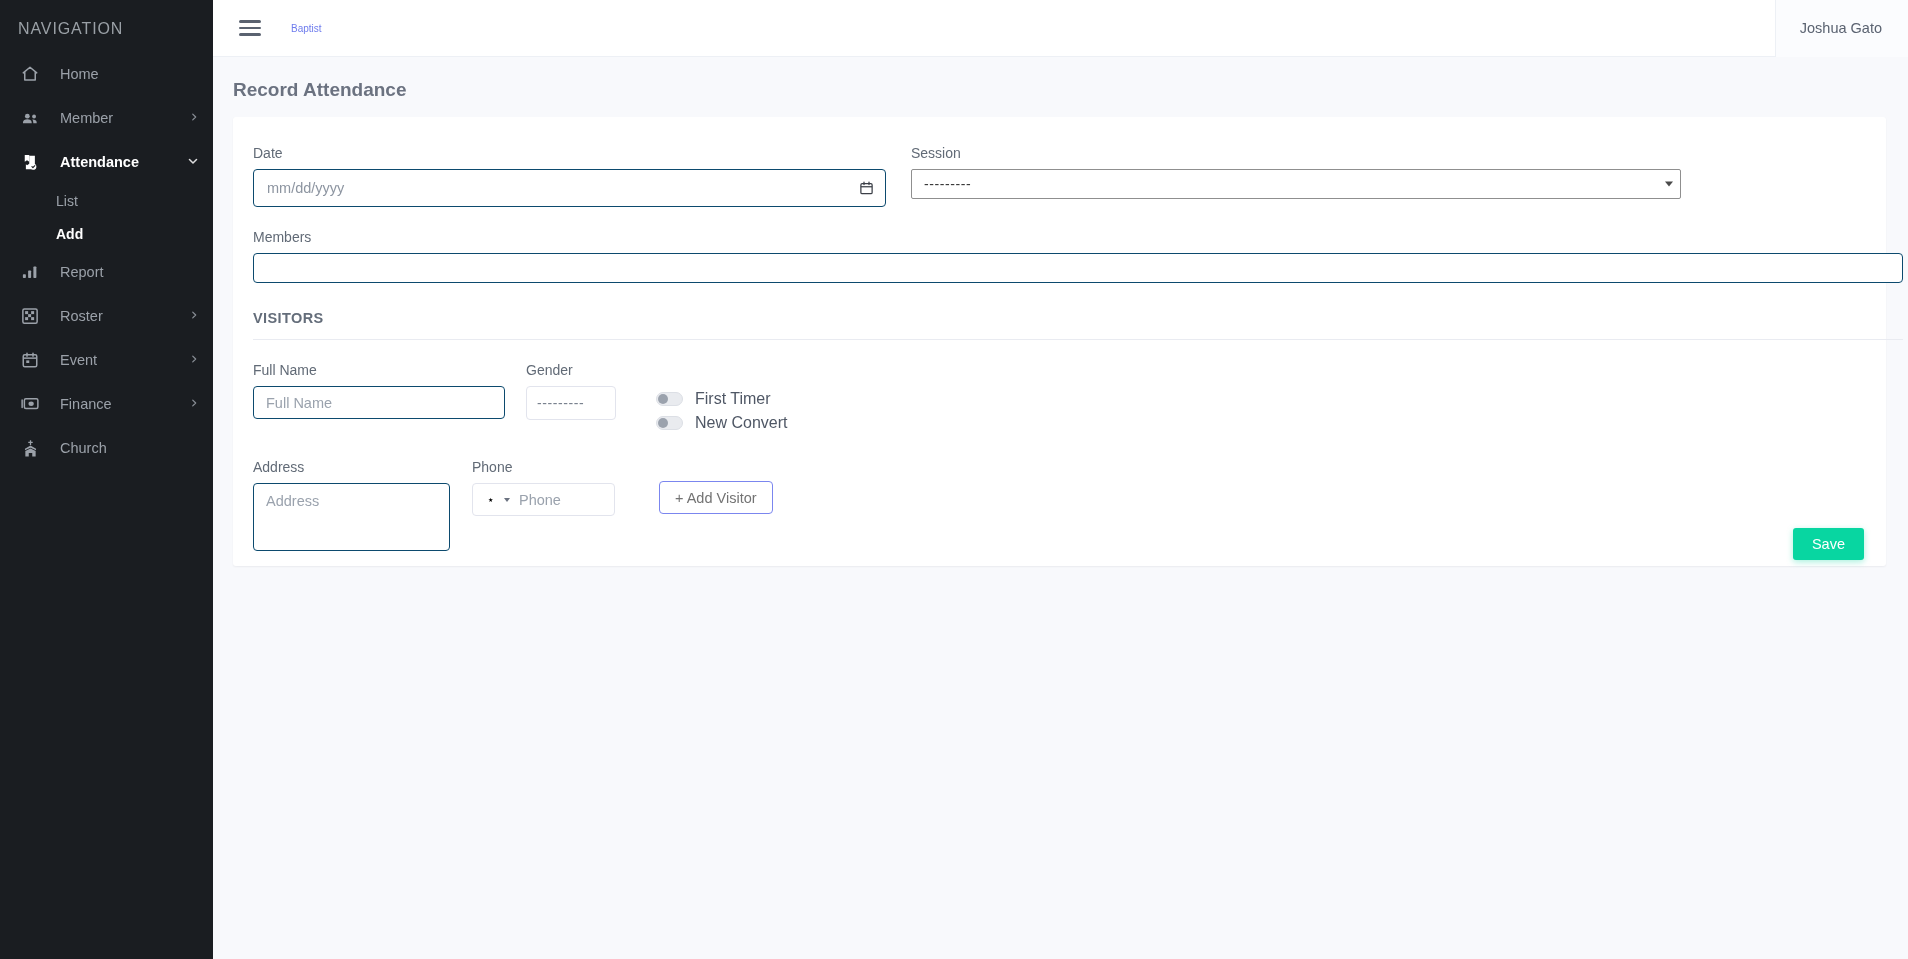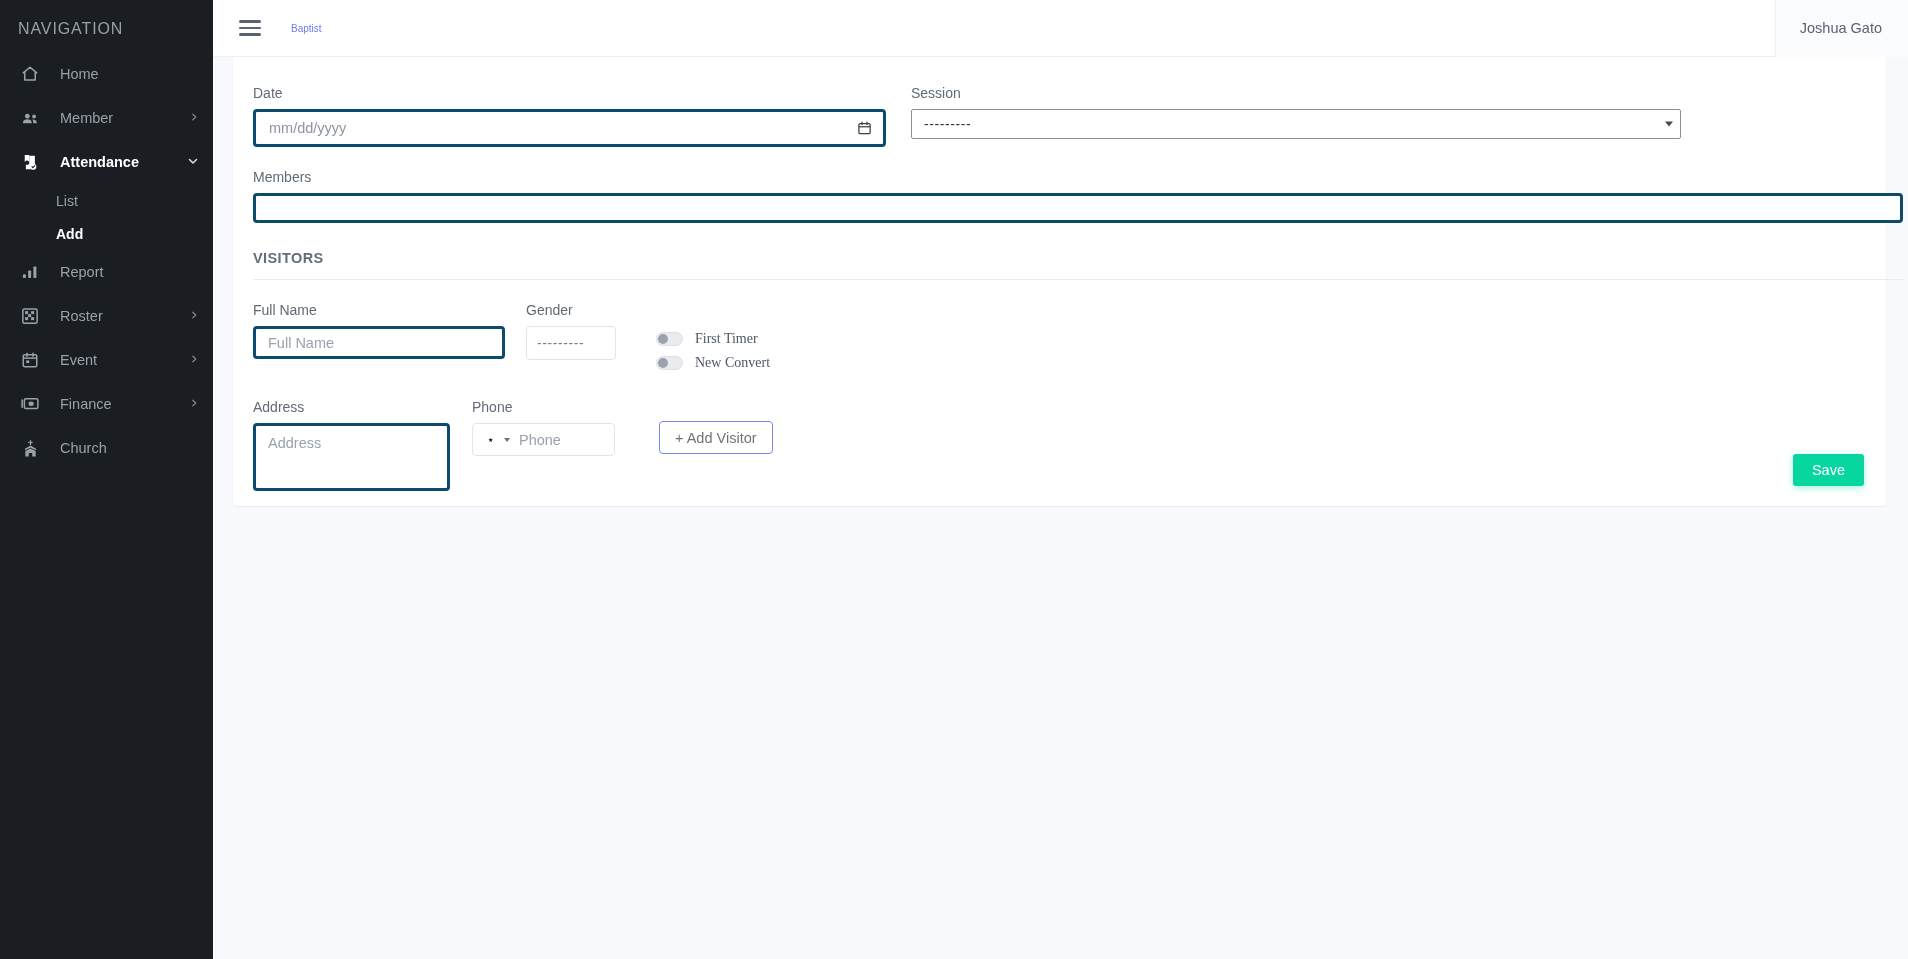--- a/index.html
+++ b/index.html
@@ -87,21 +87,21 @@
     height: 449px;
     position: relative;
   }
 
   .field-label {
     color: #616a76; font-size: 14px; margin-bottom: 8px; display: block;
   }
   .row { display: flex; }
 
   .input-base {
-    border: 3px solid #0c4a6e; border-radius: 4px;
+    border: 1px solid #0c4a6e; border-radius: 4px;
     background: #fff; font-family: "Liberation Sans", sans-serif;
     font-size: 14.5px; color: #46506a; outline: none;
   }
   .input-base::placeholder { color: #9aa2ad; }
 
   
   .date-wrap { width: 633px; }
   .date-input {
     width: 633px; height: 38px; padding: 0 34px 0 13px;
     display: flex; align-items: center;
@@ -153,21 +153,21 @@
   .toggle-line { display: flex; align-items: center; height: 19px; margin-bottom: 5px; }
   .toggle {
     width: 27px; height: 14px; border-radius: 8px;
     background: #e9ebef; border: 1px solid #dcdfe5;
     position: relative; cursor: pointer; flex: 0 0 27px;
   }
   .toggle .knob {
     position: absolute; left: 1px; top: 1px;
     width: 10px; height: 10px; border-radius: 50%; background: #9ba2ad;
   }
-  .toggle-lbl { margin-left: 12px; font-size: 14px; color: #4f5765; white-space: nowrap; font-family: Liberation Serif, serif; }
+  .toggle-lbl { margin-left: 12px; font-size: 16px; color: #4f5765; white-space: nowrap; }
 
   .visitor-row2 { display: flex; margin-top: 22px; align-items: flex-start; }
   .address-col { width: 197px; }
   .address-input {
     width: 197px; height: 68px; padding: 9px 12px; resize: none;
     font-family: "Liberation Sans", sans-serif;
   }
   .phone-col { margin-left: 22px; width: 143px; }
   .phone-box {
     width: 143px; height: 33px; display: flex; align-items: center;
@@ -193,21 +193,21 @@
   }
   .phone-ph { margin-left: 9px; color: #9aa2ad; font-size: 14.5px; }
   .addvisitor-col { margin-left: 44px; padding-top: 22px; }
   .add-visitor-btn {
     height: 33px; padding: 0 15px;
     display: flex; align-items: center; justify-content: center;
     border: 1px solid #7b86ef; border-radius: 4px; background: #fff;
     color: #737373; font-size: 14.5px; cursor: pointer; white-space: nowrap;
   }
 
-  .save-wrap { position: absolute; right: 22px; bottom: 20px; }
+  .save-wrap { position: absolute; right: 22px; bottom: 6px; }
   .save-btn {
     height: 32px; padding: 0 19px;
     display: flex; align-items: center; justify-content: center;
     background: #08d6a1; color: #ffffff; font-size: 14.5px;
     border: none; border-radius: 3px; cursor: pointer;
     font-family: "Liberation Sans", sans-serif;
     box-shadow: 0 2px 6px rgba(8,214,161,.35);
   }
 
   .footer {
@@ -365,20 +365,21 @@
           <span></span>
       </div>
       <div class="brand">Baptist</div>
       <div class="topbar-spacer"></div>
       <div class="user-box">
         <span>Joshua Gato</span>
       </div>
     </header>
 
     <main class="page">
+      <h1 class="page-title">Record Attendance</h1>
 
       <section class="card">
 
         <div class="row">
           <div class="date-wrap">
             <label class="field-label">Date</label>
             <div class="input-base date-input">
               <span class="date-ph">mm/dd/yyyy</span>
               <span class="cal-icon">
                 <svg width="15" height="16" viewBox="0 0 24 24" fill="none">

